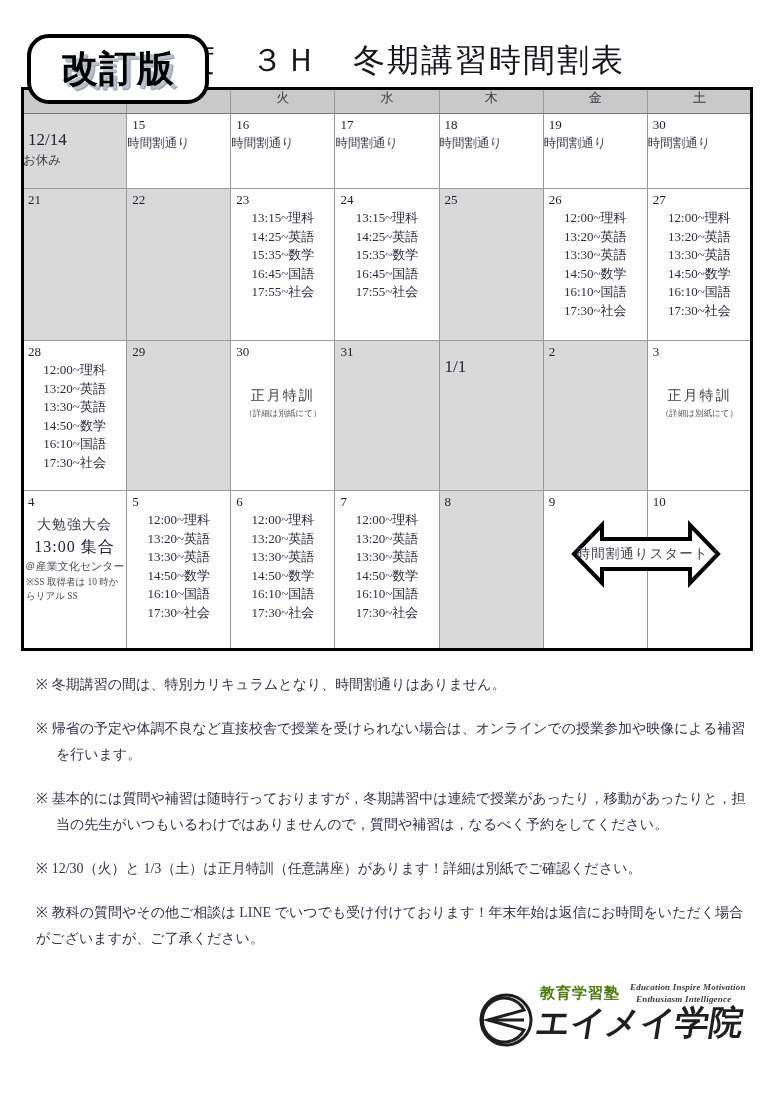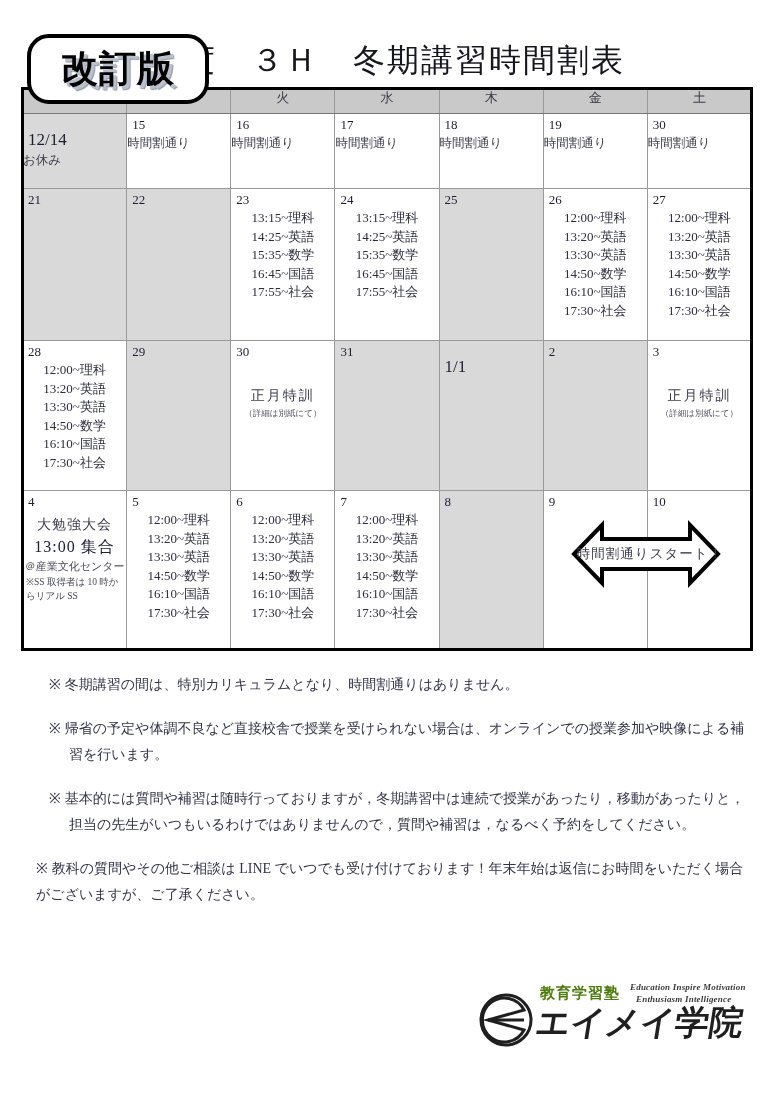--- a/index.html
+++ b/index.html
@@ -239,21 +239,20 @@
     margin-bottom: 18px;
     text-indent: 0;
   }
   .note .mark { margin-right: 4px; }
   .note .body {
     display: inline;
   }
   .note.hang {
     padding-left: 20px;
     text-indent: -20px;
-    margin-left: 13px;
   }
 
   
   .logo {
     position: absolute;
     left: 478px;
     top: 978px;
     width: 270px;
     height: 72px;
   }
@@ -522,20 +521,21 @@
   <svg width="212" height="78" viewBox="0 0 212 78">
     <polygon points="34,39 62,10 62,24 150,24 150,10 178,39 150,68 150,54 62,54 62,68" fill="#ffffff" stroke="#000000" stroke-width="4" stroke-linejoin="miter"></polygon>
   </svg>
   <div class="arrow-label">時間割通りスタート！</div>
 </div>
 
 <div class="notes" id="notes">
     <div class="note hang"><span class="mark">※</span><span class="body">冬期講習の間は、特別カリキュラムとなり、時間割通りはありません。</span></div>
     <div class="note hang"><span class="mark">※</span><span class="body">帰省の予定や体調不良など直接校舎で授業を受けられない場合は、オンラインでの授業参加や映像による補習を行います。</span></div>
     <div class="note hang"><span class="mark">※</span><span class="body">基本的には質問や補習は随時行っておりますが，冬期講習中は連続で授業があったり，移動があったりと，担当の先生がいつもいるわけではありませんので，質問や補習は，なるべく予約をしてください。</span></div>
+    <div class="note"><span class="mark">※</span><span class="body">12/30（火）と 1/3（土）は正月特訓（任意講座）があります！詳細は別紙でご確認ください。</span></div>
     <div class="note"><span class="mark">※</span><span class="body">教科の質問やその他ご相談は LINE でいつでも受け付けております！年末年始は返信にお時間をいただく場合がございますが、ご了承ください。</span></div>
   </div>
 
 <div class="logo">
   <svg class="logo-mark" viewBox="0 0 56 56">
     <circle cx="28" cy="28" r="25" fill="none" stroke="#1f1f1f" stroke-width="3"></circle>
     <path d="M 46 18 A 22 22 0 1 0 46 38 L 10 28 Z" fill="none" stroke="#1f1f1f" stroke-width="3"></path>
     <line x1="10" y1="28" x2="46" y2="28" stroke="#1f1f1f" stroke-width="3"></line>
   </svg>
   <div class="logo-top">教育学習塾</div>

